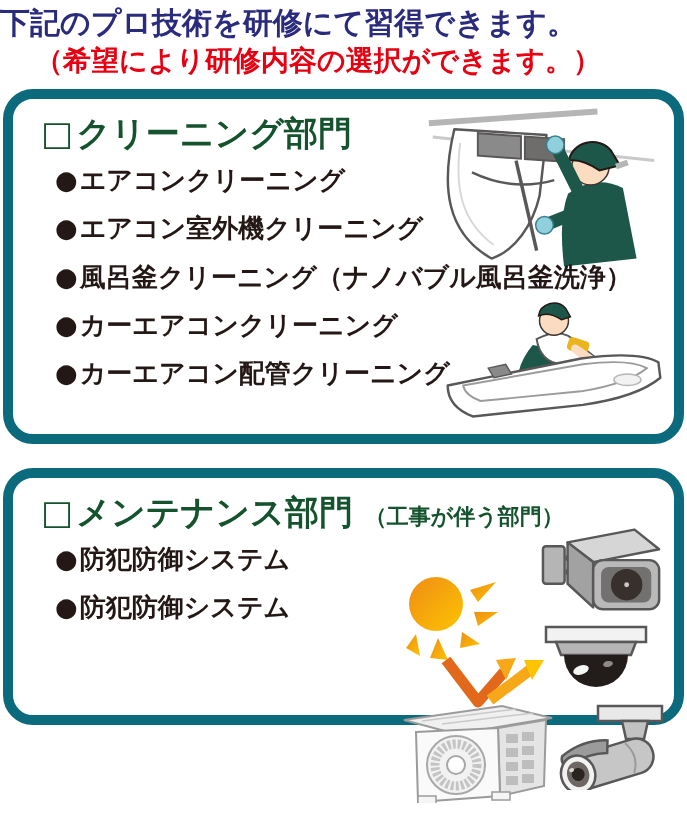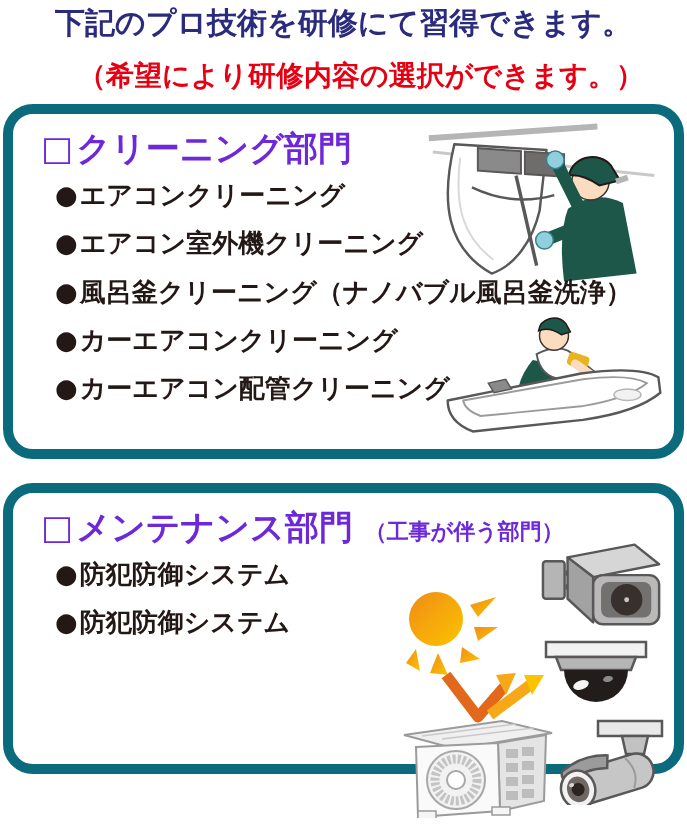--- a/index.html
+++ b/index.html
@@ -3,35 +3,35 @@
 <meta charset="utf-8">
 <style>
   html,body{margin:0;padding:0;}
   body{
     width:687px;height:825px;background:#ffffff;overflow:hidden;
     font-family:"DejaVu Sans","Liberation Sans",sans-serif;
     -webkit-font-smoothing:antialiased;
   }
   .page{position:relative;width:687px;height:825px;}
   .title-navy{
-    color:#2b2b7e;font-size:30px;font-weight:bold;text-align:center;
-    margin:5px 0 18px;line-height:1.2;letter-spacing:0;white-space:nowrap;
+    color:#2b2b7e;font-size:30px;font-weight:bold;
+    margin:5px 0 3px;line-height:1.2;letter-spacing:0;white-space:nowrap;
   }
   .title-red{
-    color:#e60012;font-size:28px;font-weight:bold;text-align:center;
+    color:#e60012;font-size:28px;font-weight:bold;
     margin:0 0 11px;line-height:1.2;white-space:nowrap;padding-left:35px;
   }
   .box{
     position:relative;margin:0 3px;background:#ffffff;
     border:10px solid #0b6b7c;border-radius:30px;box-sizing:border-box;
   }
   #box1{height:355px;margin-bottom:24px;}
-  #box2{height:291px;}
+  #box2{height:257px;}
   .box-heading{
-    font-size:34px;font-weight:bold;color:#6d28d9;
+    font-size:34px;font-weight:bold;color:#14532d;
     margin:14px 0 0 28px;line-height:1.2;white-space:nowrap;position:relative;z-index:2;
   }
   .checkbox{margin-right:3px;font-weight:normal;}
   .heading-sub{font-size:22px;}
   .item-list{list-style:none;margin:13px 0 0 42px;padding:0;position:relative;z-index:2;}
   .item-list li{
     font-size:26px;font-weight:bold;color:#231815;
     margin:0 0 20px 0;line-height:1.08;white-space:nowrap;
   }
   .marker{margin-right:2px;}

